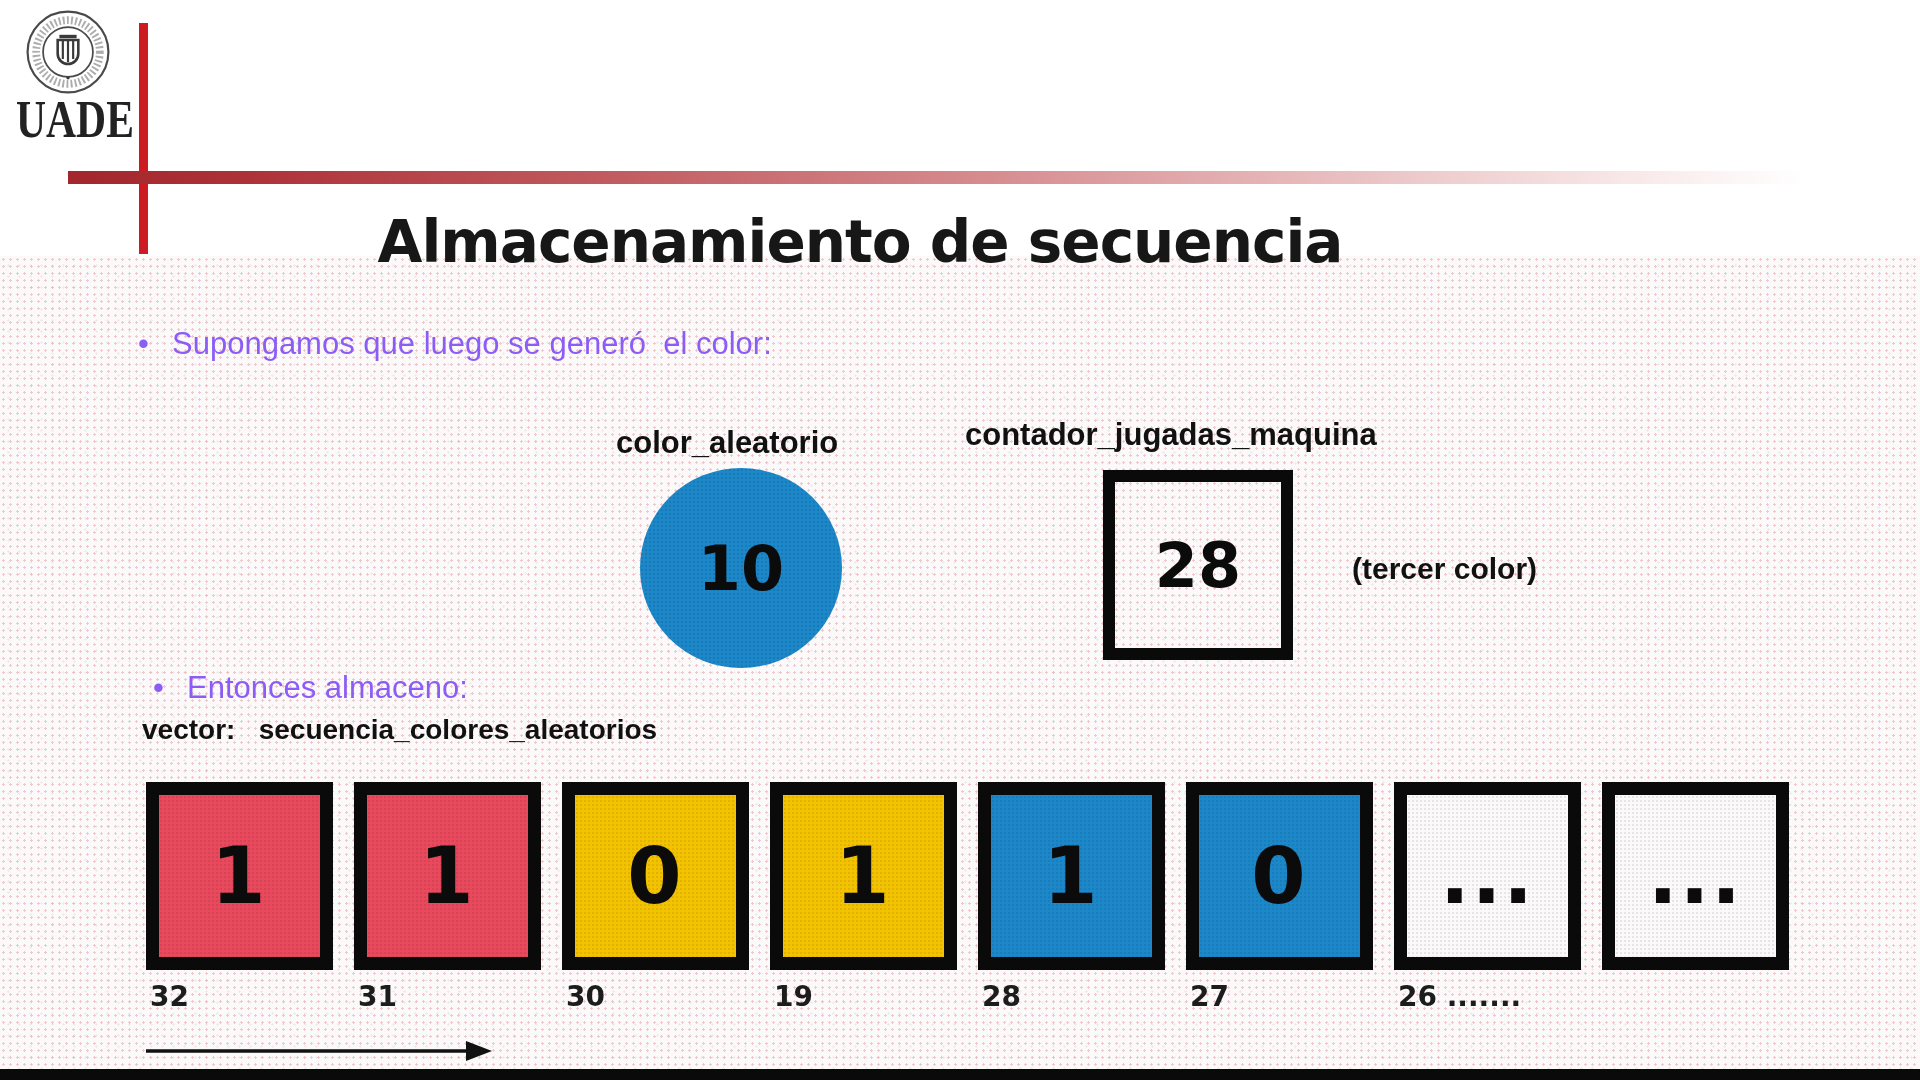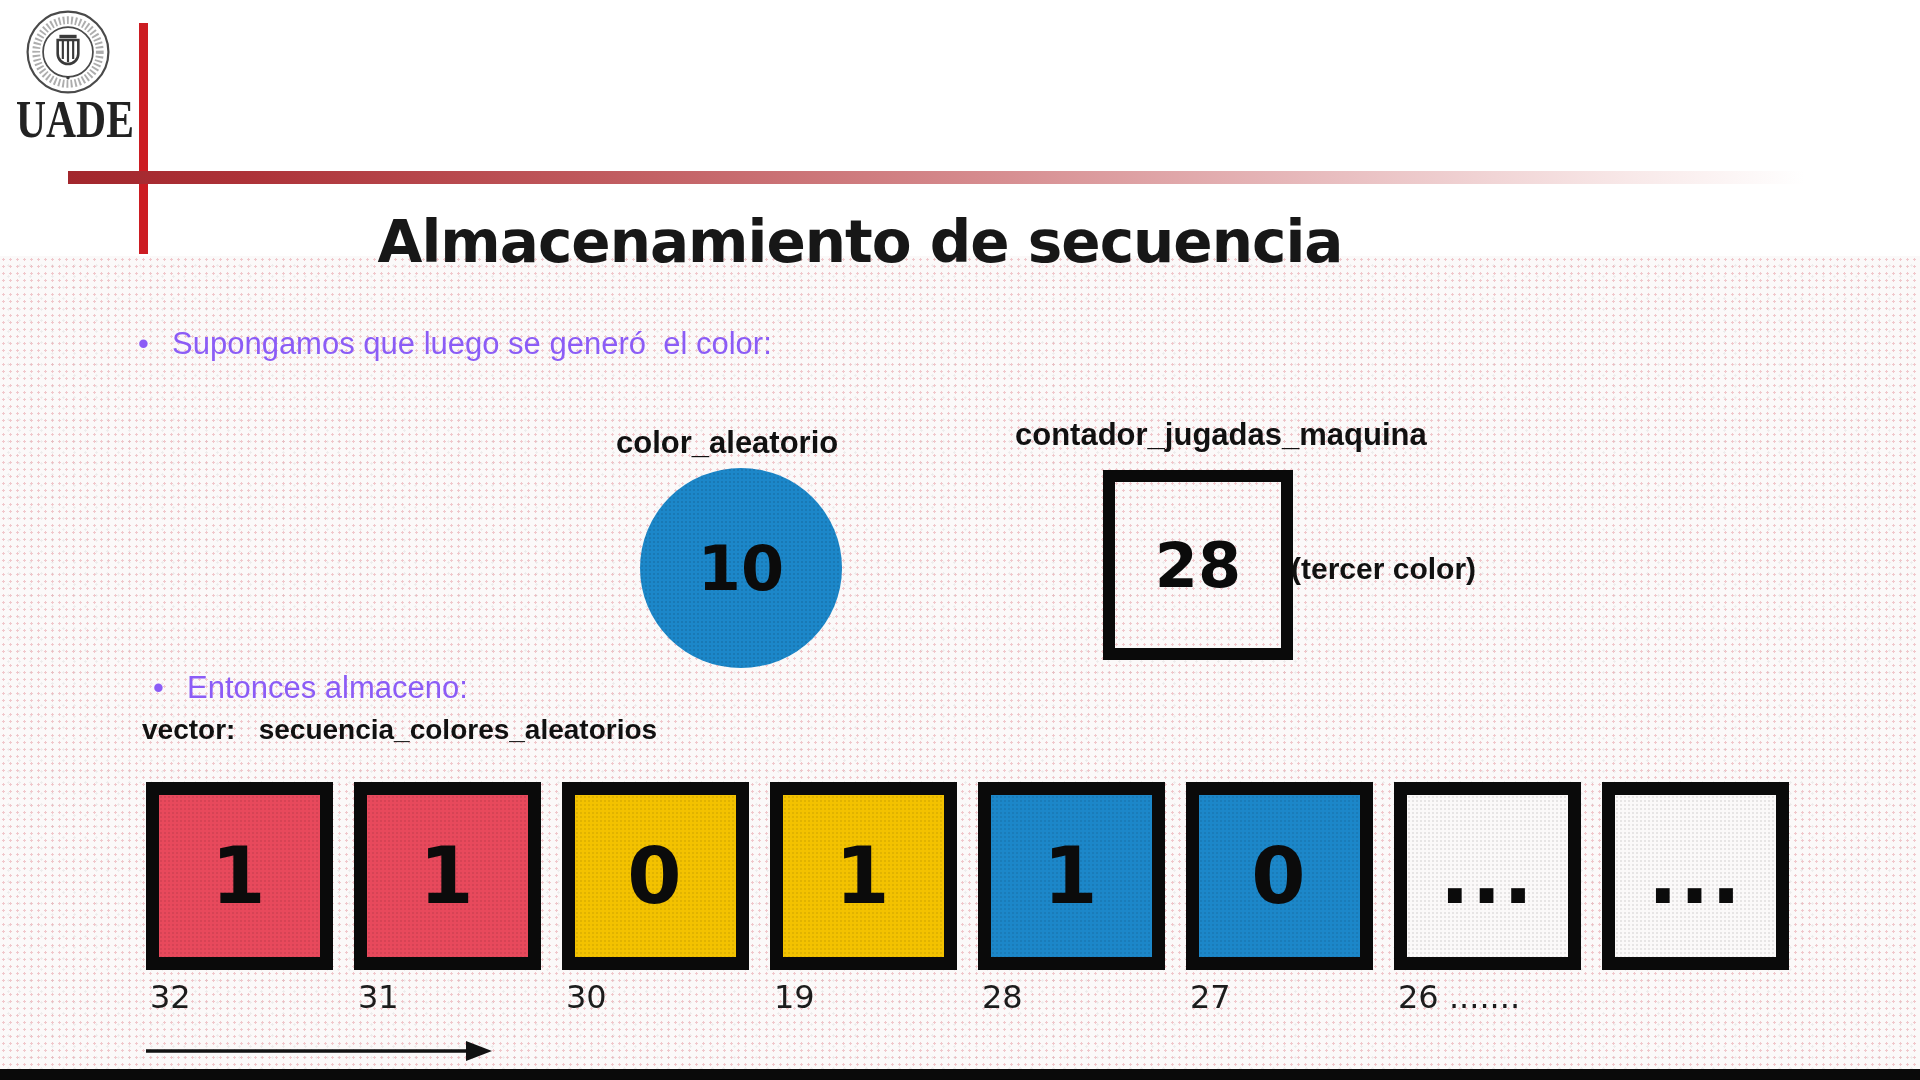--- a/index.html
+++ b/index.html
@@ -39,23 +39,23 @@
   .bullet{
     position:absolute;font-size:31px;line-height:40px;color:#8b5cf6;white-space:pre;
   }
   .bullet .dot{display:inline-block;width:34px;font-size:31px;}
   .b1{left:138px;top:324px;}
   .b2{left:153px;top:668px;}
   .varlabel{
     position:absolute;font-weight:700;font-size:31px;line-height:36px;color:#111;white-space:pre;
   }
   .lbl-circle{left:616px;top:417px;margin-top:8px;}
-  .lbl-square{left:1015px;top:417px;}
+  .lbl-square{left:965px;top:417px;}
   .note{
-    position:absolute;left:1291px;top:551px;
+    position:absolute;left:1352px;top:551px;
     font-weight:700;font-size:30px;line-height:36px;color:#111;
   }
   .vectorlabel{
     position:absolute;left:142px;top:710px;
     font-weight:700;font-size:28px;line-height:40px;color:#111;white-space:pre;
   }
   
   .bignum{
     font-family:"DejaVu Sans","Liberation Sans",sans-serif;
     font-weight:700;font-size:62px;color:#0b0b0b;
@@ -83,21 +83,21 @@
     background-image:radial-gradient(rgba(0,0,0,0.08) 1px, transparent 1px);
     background-size:4px 4px;
   }
   .cellval{
     font-family:"DejaVu Sans","Liberation Sans",sans-serif;
     font-weight:700;font-size:78px;line-height:78px;color:#0b0b0b;letter-spacing:2px;
   }
   .cellidx{
     margin-top:8px;padding-left:4px;white-space:pre;
     font-family:"DejaVu Sans","Liberation Sans",sans-serif;
-    font-size:32px;line-height:38px;color:#1c1c1c;
+    font-size:28px;line-height:38px;color:#1c1c1c;font-weight:bold;
   }
   
   .arrow{position:absolute;left:140px;top:1038px;}
   .blackbar{position:absolute;left:0;top:1069px;width:1920px;height:12px;background:#0a0a0a;}
 </style>
 </head>
 <body>
 
 <div class="content-bg"></div>
 

